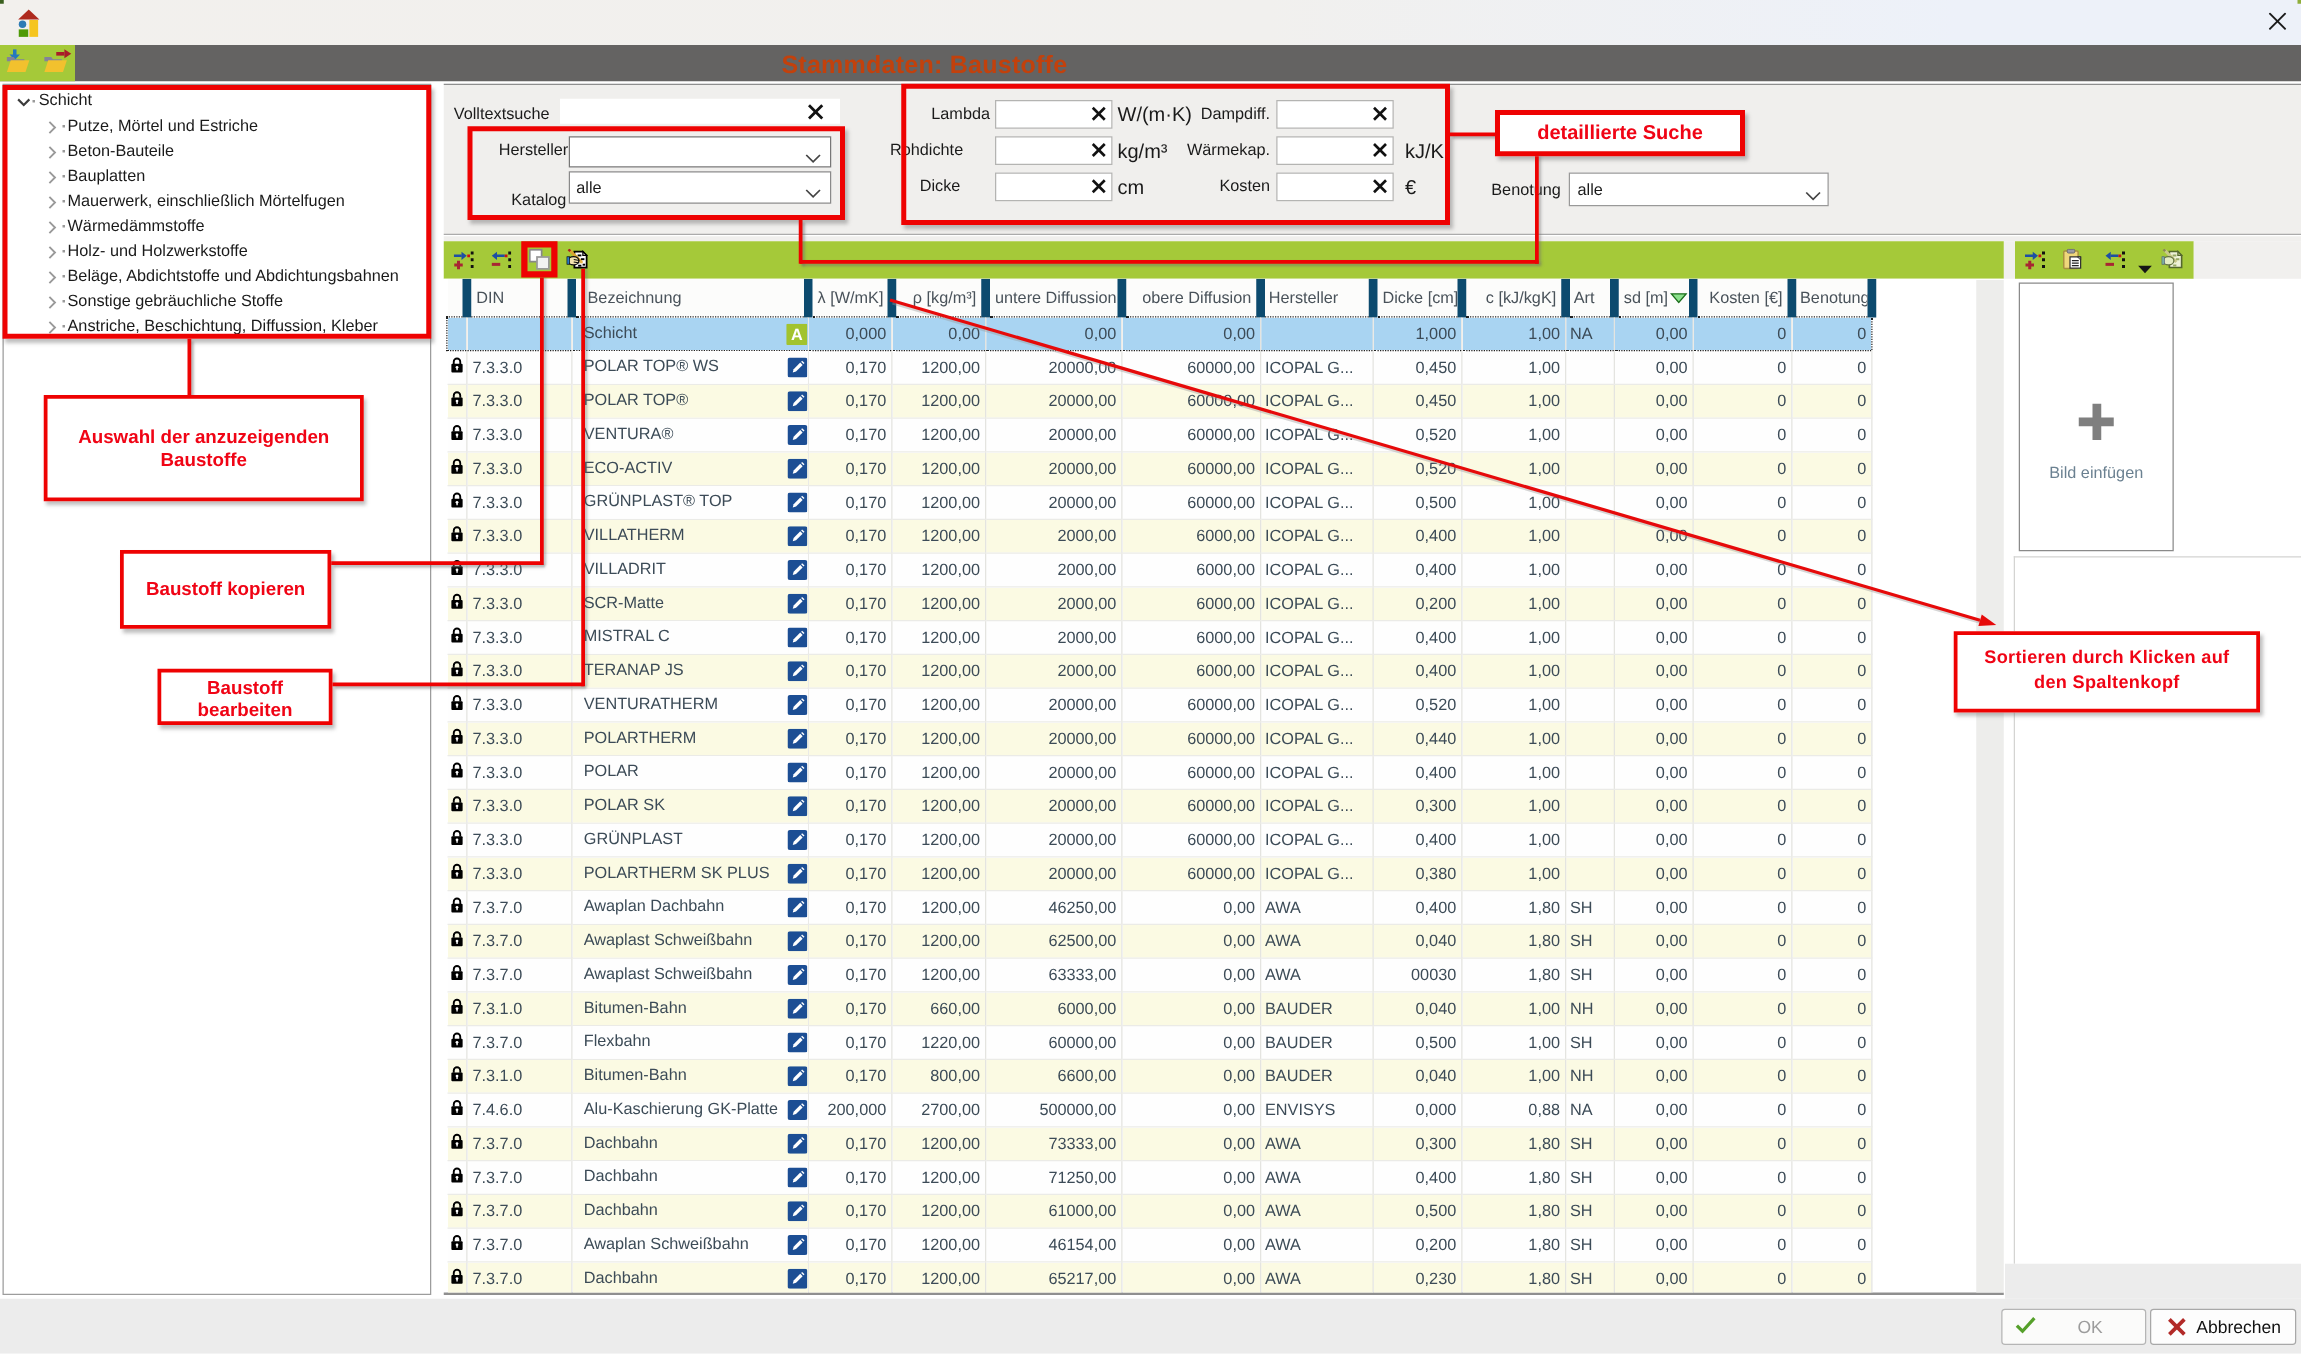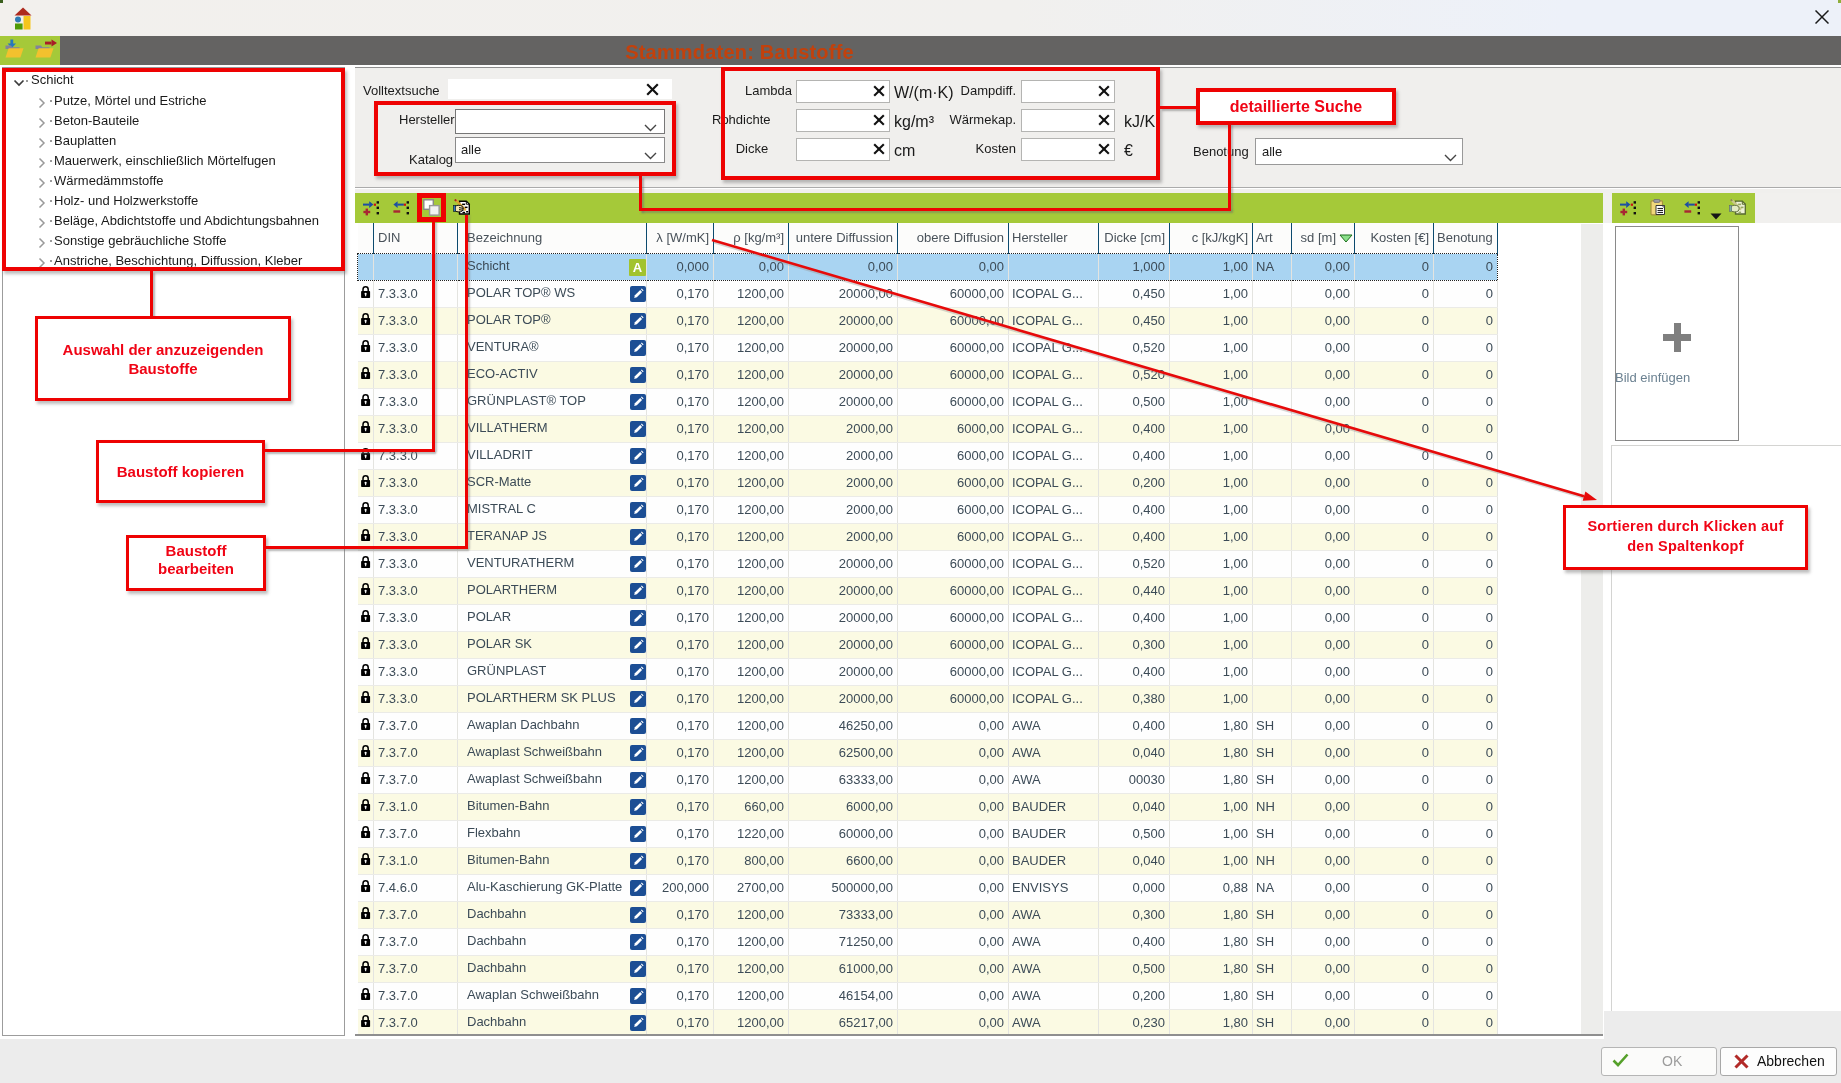--- a/index.html
+++ b/index.html
@@ -21,41 +21,41 @@
 .combo { position:absolute; background:#fff; border:1px solid #8a8a8a; }
 .unit { position:absolute; font-size:16px; color:#1a1a1a; }
 
 #tb1 { left:355px; top:193px; width:1248px; height:30px; background:#a5c939; }
 #tb2 { left:1612px; top:193px; width:143px; height:30px; background:#a5c939; }
 #tb2r { left:1755px; top:193px; width:86px; height:30px; background:#f1f0ee; }
 
 #tablewrap { left:355px; top:223px; width:1248px; height:813px; background:#fff; border-bottom:2px solid #8f8f8f; overflow:hidden; }
 #grid { border-collapse:collapse; table-layout:fixed; position:absolute; left:2px; top:0; width:1140px; }
 #grid td { font-size:13px; color:#3c4b57; height:27px; padding:0 4px; border-right:1px solid #e4e4e0; overflow:hidden; white-space:nowrap; vertical-align:middle; }
-#grid tr.hd td { height:30px; color:#49525a; background:#fcfcfb; border-right:1px solid #0c4a6e; }
+#grid tr.hd td { height:30px; color:#49525a; background:#fcfcfb; border-right:7px solid #0c4a6e; }
 #grid tr.ev td { background:#fefefe; border-bottom:1px solid #ebebe7; }
 #grid tr.odd td { background:#fbfae3; border-bottom:1px solid #ebebe7; }
 #grid tr.sel td { background:#a9d4f2; border-top:1px dotted #222; border-bottom:1px dotted #222; }
 #grid tr.sel td:first-child { border-left:1px dotted #222; }
 #grid tr.sel td:last-child { border-right:1px dotted #222; }
 #grid td.num { text-align:right; }
 #grid td.lft { text-align:left; padding-left:3px; }
 #grid td.c1 { padding-left:4px; }
 #grid td.c2 { position:relative; padding-left:9px; }
 #grid td.c0 { padding:0 0 0 2px; }
 .badge { position:absolute; right:0px; top:50%; margin-top:-8px; height:17px; }
 .bz { display:inline-block; max-width:155px; overflow:hidden; }
 
 #sbar { left:1581px; top:224px; width:22px; height:810px; background:#ededeb; }
 
 #rpanel { left:1604px; top:224px; width:237px; height:787px; background:#fff; }
 #imgbox { left:1615px; top:226px; width:124px; height:215px; background:#fff; border:1px solid #8a8a8a; }
 #plus1 { left:1663px; top:334px; width:28px; height:7px; background:#7f7f7f; }
 #plus2 { left:1674px; top:323px; width:7px; height:29px; background:#7f7f7f; }
-#bildtxt { left:1615px; top:370px; width:124px; font-size:13px; color:#6b8191; }
+#bildtxt { left:1615px; top:370px; width:124px; text-align:center; font-size:13px; color:#6b8191; }
 #rsep { left:1611px; top:445px; width:230px; height:566px; background:#fff; border-top:1px solid #d4d4d2; border-left:1px solid #d4d4d2; }
 #rgray { left:1604px; top:1011px; width:237px; height:28px; background:#ececec; }
 
 #bbar { left:0; top:1039px; width:1841px; height:44px; background:#ececec; }
 .btn { position:absolute; top:1047px; height:29px; background:#fbfbfa; border:1px solid #b5b5b5; border-radius:3px; font-size:14px; }
 
 .rbox { position:absolute; border:3px solid #ee0202; background:transparent; color:#f00415; font-weight:bold; text-align:center; box-shadow:2px 3px 3px rgba(110,110,110,0.45); background:#fff0; }
 .rline { position:absolute; background:#ee0202; box-shadow:2px 2px 2px rgba(110,110,110,0.5); }
 .rboxw { background:#fff !important; }
 .rlinev { position:absolute; background:#ee0202; box-shadow:2px 0px 2px rgba(110,110,110,0.4); }
@@ -1069,21 +1069,21 @@
 <div class="btn" style="left:1720px;width:117px;background:#fdfdfd;border-color:#a8a8a8"></div>
 <div class="abs" style="left:1734px;top:1054px"><svg width="15" height="15" viewBox="0 0 15 15">
       <line x1="1.5" y1="1.5" x2="13.5" y2="13.5" stroke="#b22a28" stroke-width="3"></line>
       <line x1="13.5" y1="1.5" x2="1.5" y2="13.5" stroke="#b22a28" stroke-width="3"></line>
     </svg></div>
 <div class="abs" style="left:1757px;top:1053px;font-size:14px;color:#111">Abbrechen</div>
 <div class="rbox" style="left:2px;top:68px;width:343px;height:203px;border-width:4px"></div>
 <div class="rline" style="left:150px;top:271px;width:3px;height:45px"></div>
 <div class="rbox rboxw" style="left:35px;top:316px;width:256px;height:85px;font-size:15px;line-height:19px;padding-top:21px">Auswahl der anzuzeigenden<br>Baustoffe</div>
 <div class="rbox rboxw" style="left:96px;top:440px;width:169px;height:63px;font-size:15px;line-height:57px">Baustoff kopieren</div>
-<div class="rbox rboxw" style="left:126px;top:535px;width:140px;height:56px;font-size:15px;line-height:18px;padding-top:4px">Baustoff<br>bearbeiten</div>
+<div class="rbox rboxw" style="left:126px;top:535px;width:140px;height:45px;font-size:15px;line-height:18px;padding-top:4px">Baustoff<br>bearbeiten</div>
 <div class="rline" style="left:265px;top:449px;width:169px;height:3px"></div>
 <div class="rlinev" style="left:432px;top:222px;width:3px;height:230px"></div>
 <div class="rline" style="left:266px;top:546px;width:201px;height:3px"></div>
 <div class="rlinev" style="left:465px;top:215px;width:3px;height:334px"></div>
 <div class="rbox" style="left:417px;top:193px;width:29px;height:29px;border-width:5px;box-shadow:none"></div>
 <div class="rbox" style="left:374px;top:101px;width:302px;height:75px;border-width:4px"></div>
 <div class="rbox" style="left:721px;top:67px;width:439px;height:113px;border-width:4px"></div>
 <div class="rline" style="left:1160px;top:106px;width:36px;height:3px"></div>
 <div class="rbox rboxw" style="left:1196px;top:88px;width:200px;height:37px;border-width:4px;font-size:16px;line-height:29px">detaillierte Suche</div>
 <div class="rline" style="left:639px;top:176px;width:3px;height:35px"></div>

